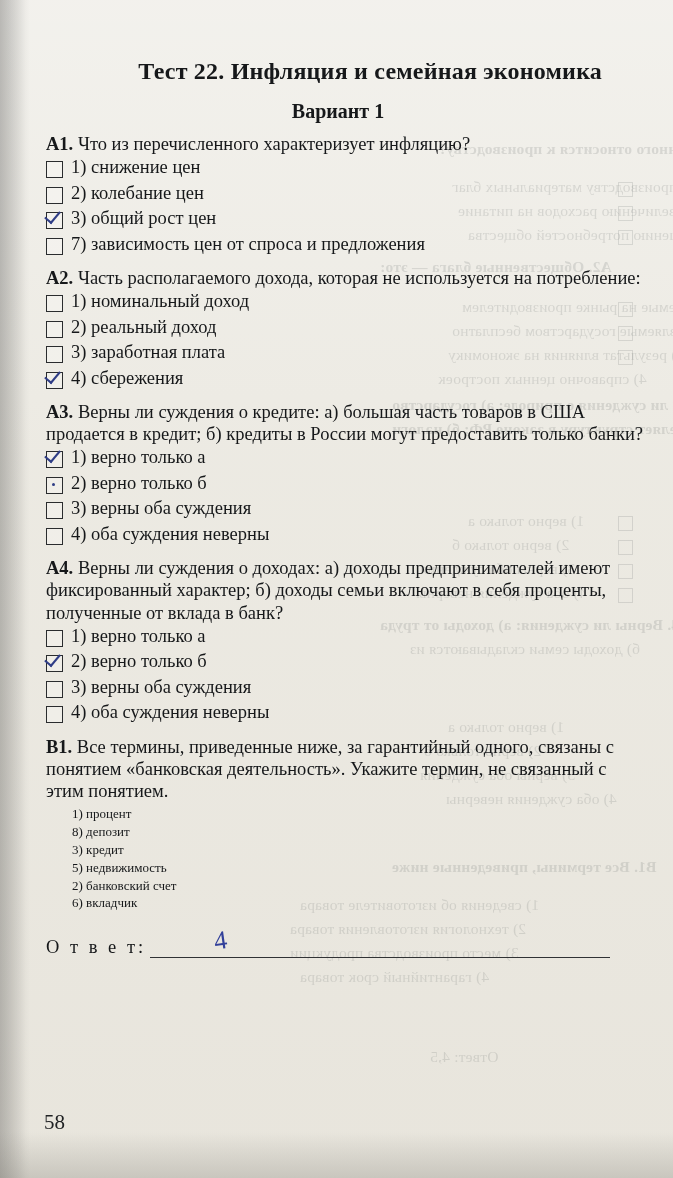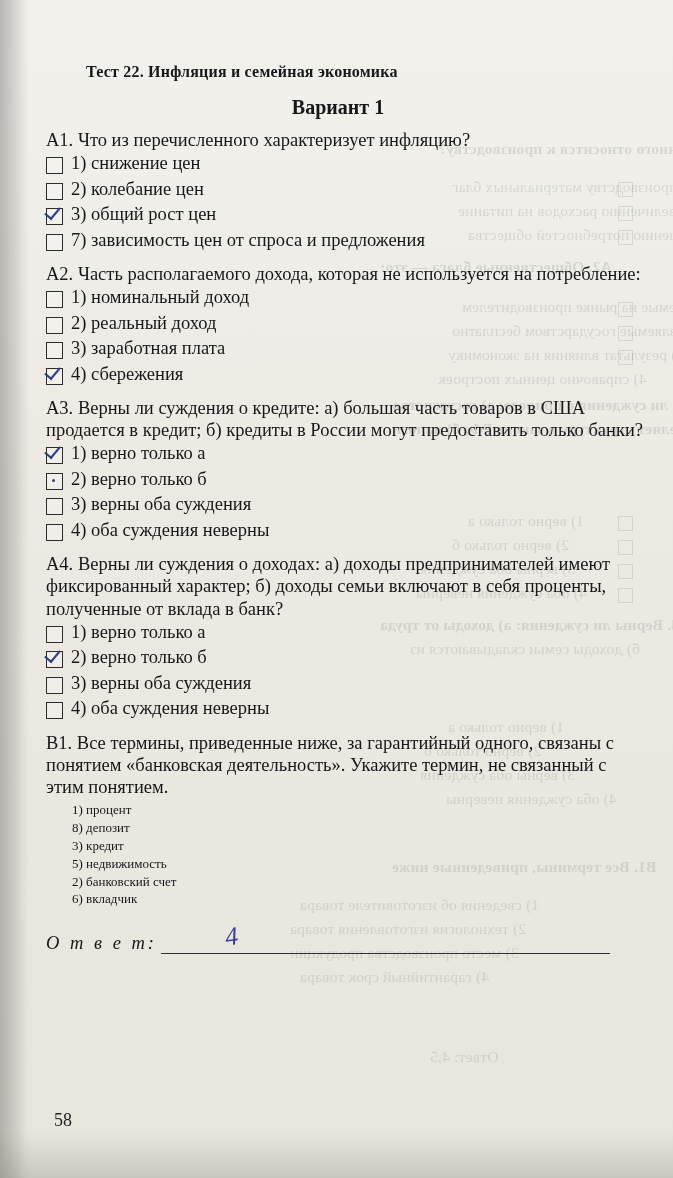--- a/index.html
+++ b/index.html
@@ -45,43 +45,43 @@
     pointer-events: none;
   }
 
   .content {
     position: absolute;
     left: 46px;
     top: 0;
     width: 600px;
   }
   h1.title {
-    font-size: 16px;
+    font-size: 24px;
     font-weight: bold;
-    text-align: left;
-    margin: 10px;
+    text-align: right;
+    margin: 4px;
     padding: 52px 40px 0 30px;
     line-height: 1.25;
     letter-spacing: 0.2px;
   }
   .variant {
     text-align: center;
     font-size: 20px;
     font-weight: bold;
     margin: 14px 0 10px 0;
     padding-right: 16px;
   }
   .q {
     margin: 0 0 2px 0;
     font-size: 18.5px;
     line-height: 1.20;
     text-align: left;
   }
   .q .qnum {
-    font-weight: normal;
+    font-weight: bold;
   }
   .opts {
     margin: 2px 0 0 0;
     padding: 0;
     list-style: none;
   }
   .opt {
     display: flex;
     align-items: flex-start;
     font-size: 18.5px;
@@ -130,21 +130,20 @@
     line-height: 1.22;
     margin-bottom: 2px;
   }
   .section { margin-top: 12px; }
 
   .answer-row {
     margin-top: 26px;
     display: flex;
     align-items: center;
     font-size: 18.5px;
-    font-style: italic;
   }
   .answer-label {
     letter-spacing: 3px;
     white-space: nowrap;
     padding-right: 4px;
   }
   .answer-line {
     flex: 1 1 auto;
     border-bottom: 1.5px solid #303234;
     height: 20px;
@@ -155,23 +154,23 @@
     position: absolute;
     left: 64px;
     bottom: 1px;
     color: #32409a;
     font-size: 26px;
     font-family: "Liberation Serif", serif;
     transform: rotate(-8deg);
   }
   .pagenum {
     position: absolute;
-    left: 54px;
+    left: 44px;
     top: 1110px;
-    font-size: 18px;
+    font-size: 21px;
     color: #202224;
   }
   .edge-shadow {
     position: absolute;
     left: 0; top: 0;
     width: 30px; height: 1178px;
     background: linear-gradient(to right, rgba(70,70,70,0.22), rgba(70,70,70,0.0));
     pointer-events: none;
   }
   .bottom-shadow {

